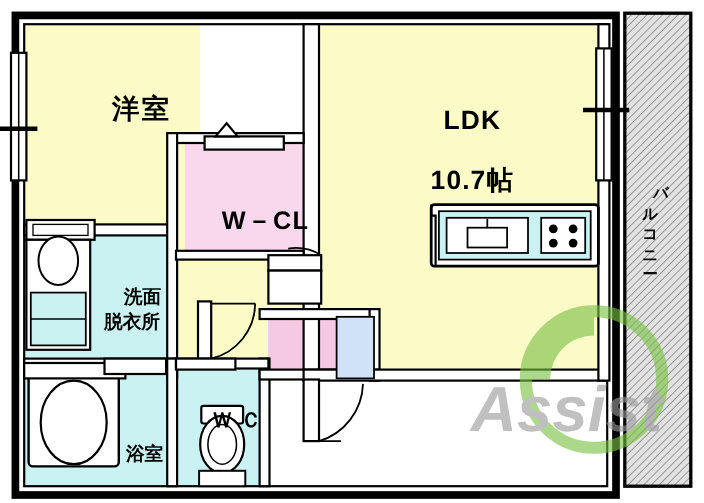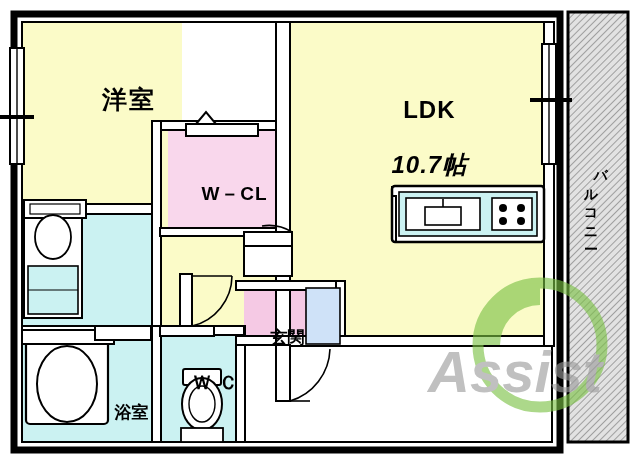--- a/index.html
+++ b/index.html
@@ -159,39 +159,40 @@
       <text x="428" y="392" font-family="Liberation Sans, sans-serif" font-size="58" font-style="italic" font-weight="bold" fill="#9a9a9a">Assist</text>
     </g>
   </svg>
 
   <div class="room-label" style="left:41px;top:56px;width:140px;font-size:25px;letter-spacing:2px;">
     <span>洋室</span><br>
   </div>
 
   <div class="room-label" style="left:344px;top:68px;width:140px;font-size:24px;letter-spacing:1px;">
     <span>LDK</span><br>
-    <span style="font-size:24px;font-style:italic;">10.7帖</span>
-  </div>
-
-  <div class="room-label" style="left:172px;top:161px;width:100px;font-size:19px;letter-spacing:1px;">
+    <span style="font-size:24px;">10.7帖</span>
+  </div>
+
+  <div class="room-label" style="left:172px;top:161px;width:100px;font-size:23px;letter-spacing:1px;">
     <span>W－CL</span>
   </div>
 
+  <div class="room-label" style="left:74px;top:236px;width:92px;font-size:17px;line-height:1.35;">
+    <span>洗面
+脱衣所</span>
+  </div>
 
   <div class="room-label" style="left:84px;top:383px;width:76px;font-size:17px;">
     <span>浴室</span>
   </div>
 
   <div class="room-label" style="left:167px;top:350px;width:72px;font-size:19px;letter-spacing:1px;">
     <span>Ｗ Ｃ</span>
   </div>
 
-  <div class="room-label" style="left:248px;top:308px;width:60px;font-size:17px;">
-    <span>玄関</span>
-  </div>
 
   <div class="room-label" style="left:578px;top:148px;width:26px;font-size:14px;line-height:1.32;">
     <span>バ
 ル
 コ
 ニ
 ー</span>
   </div>
 
 </div>

